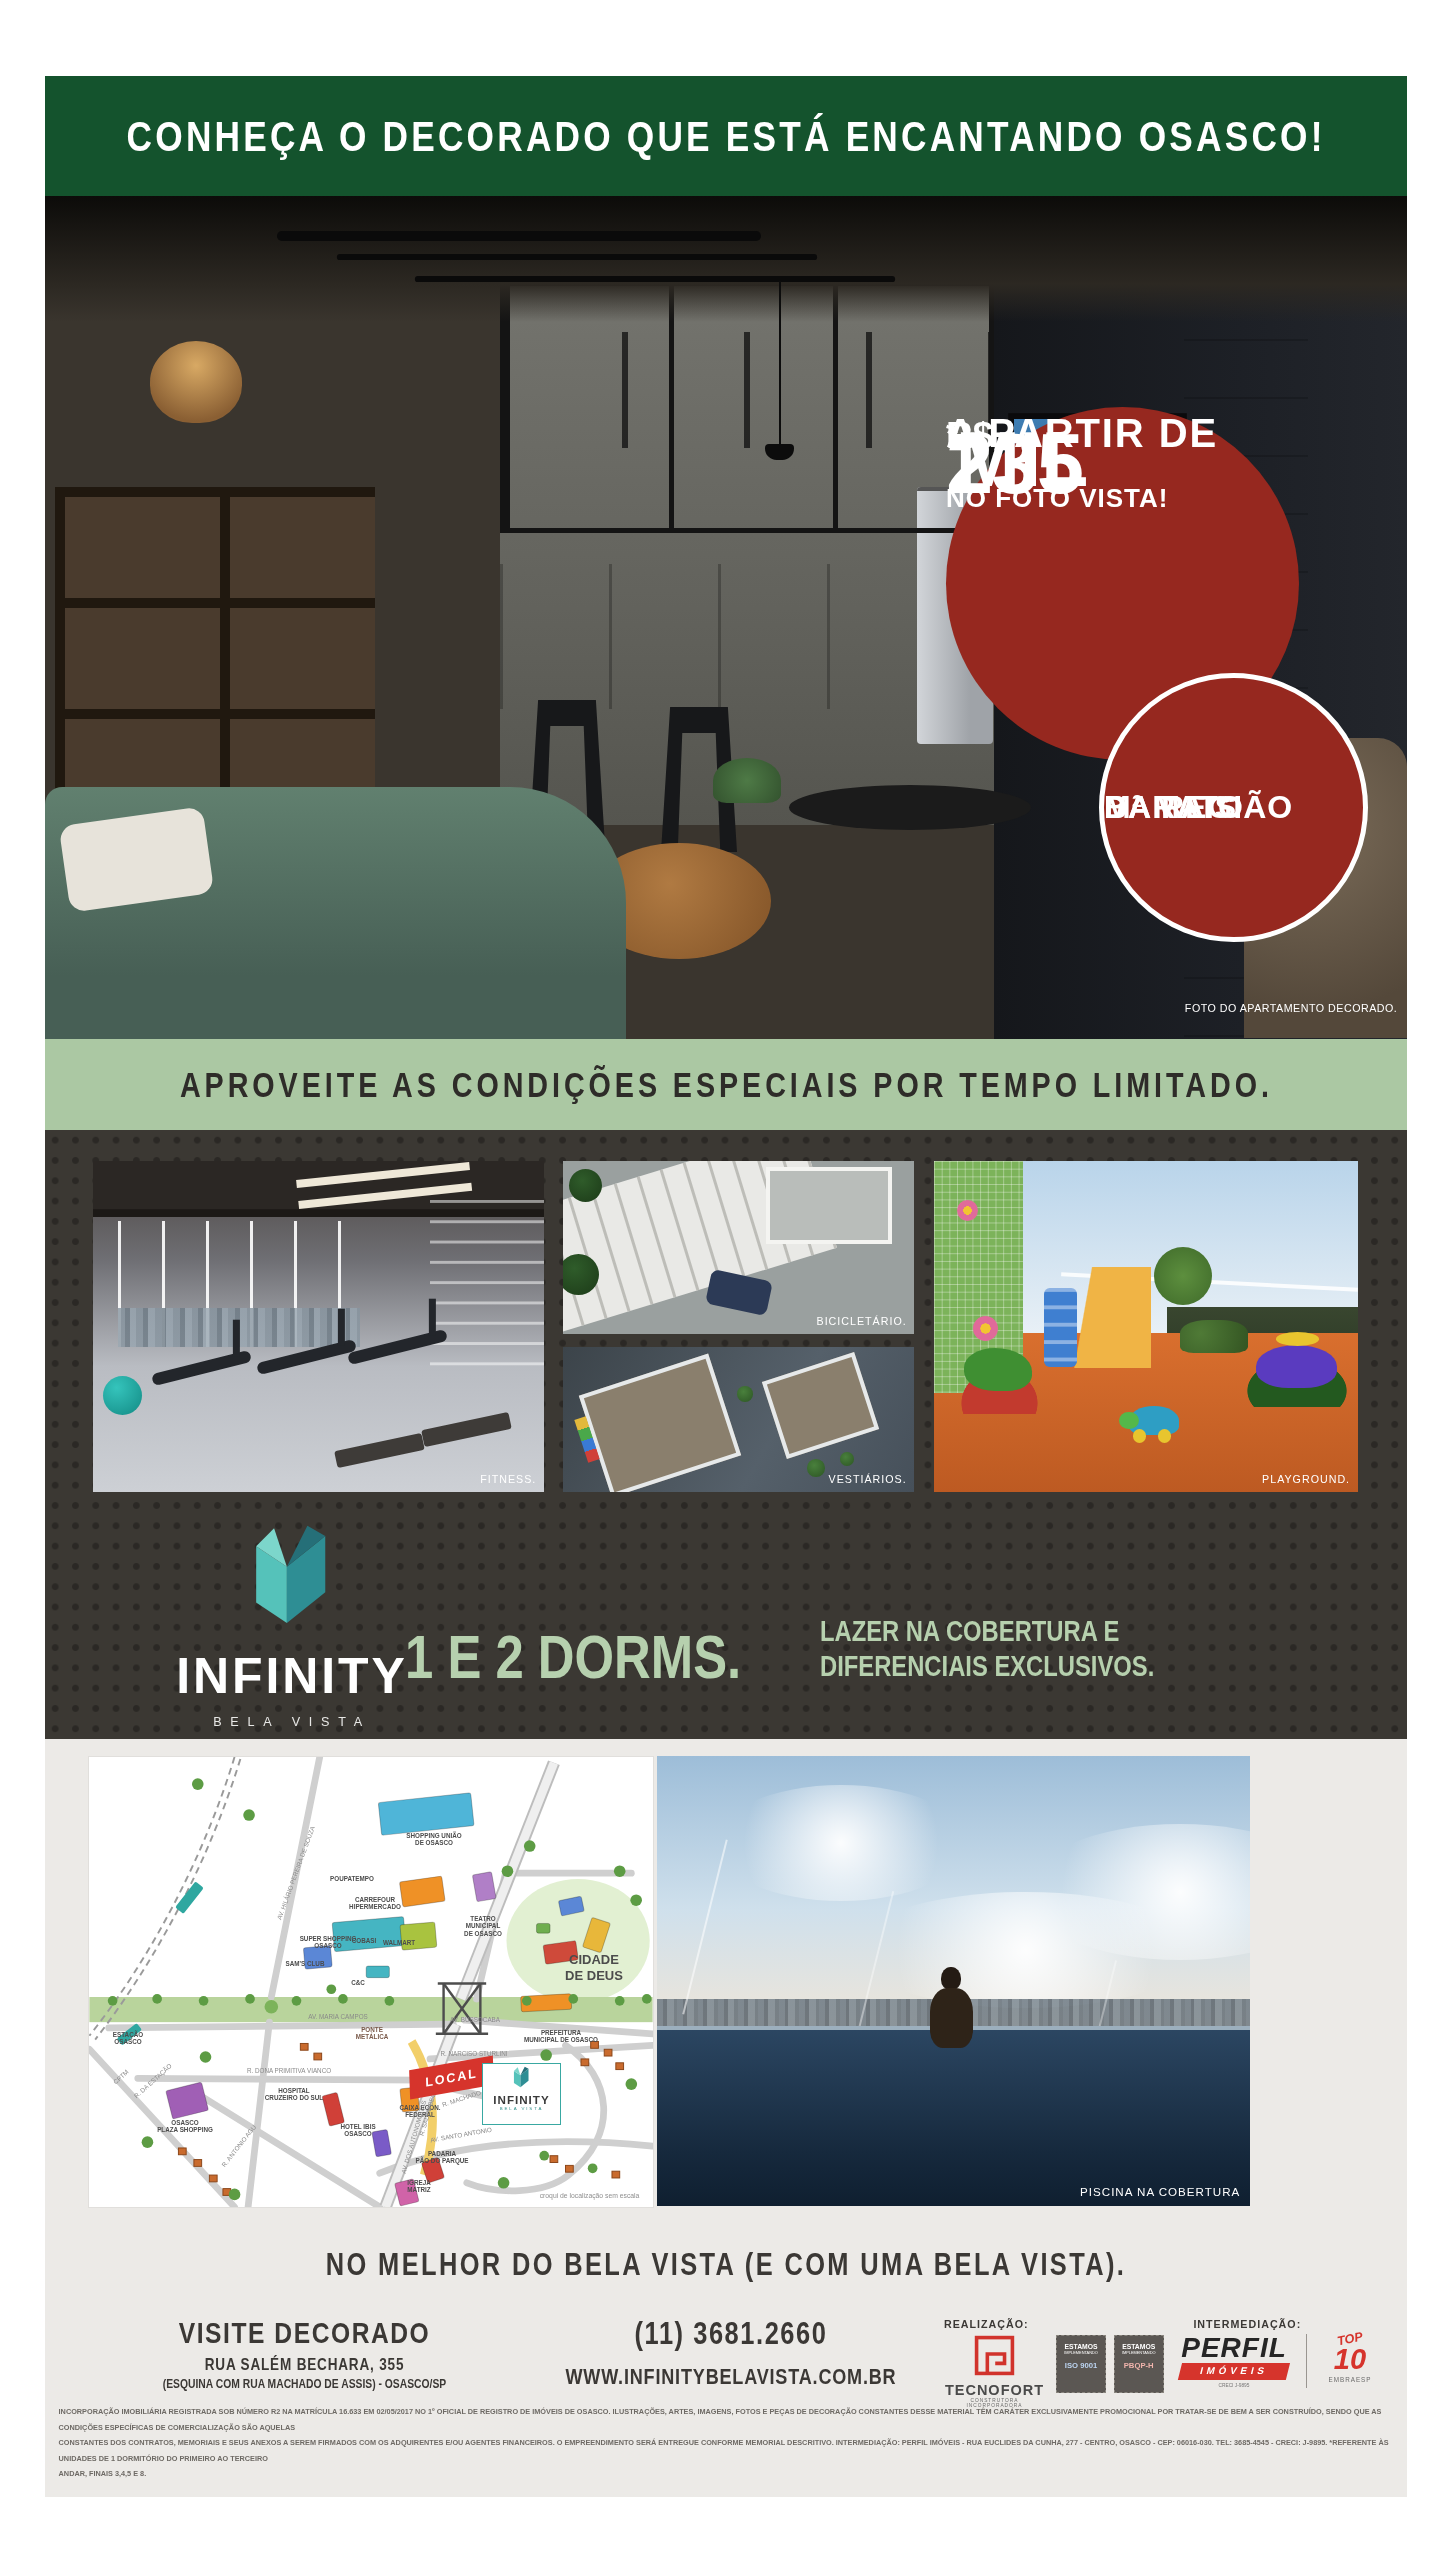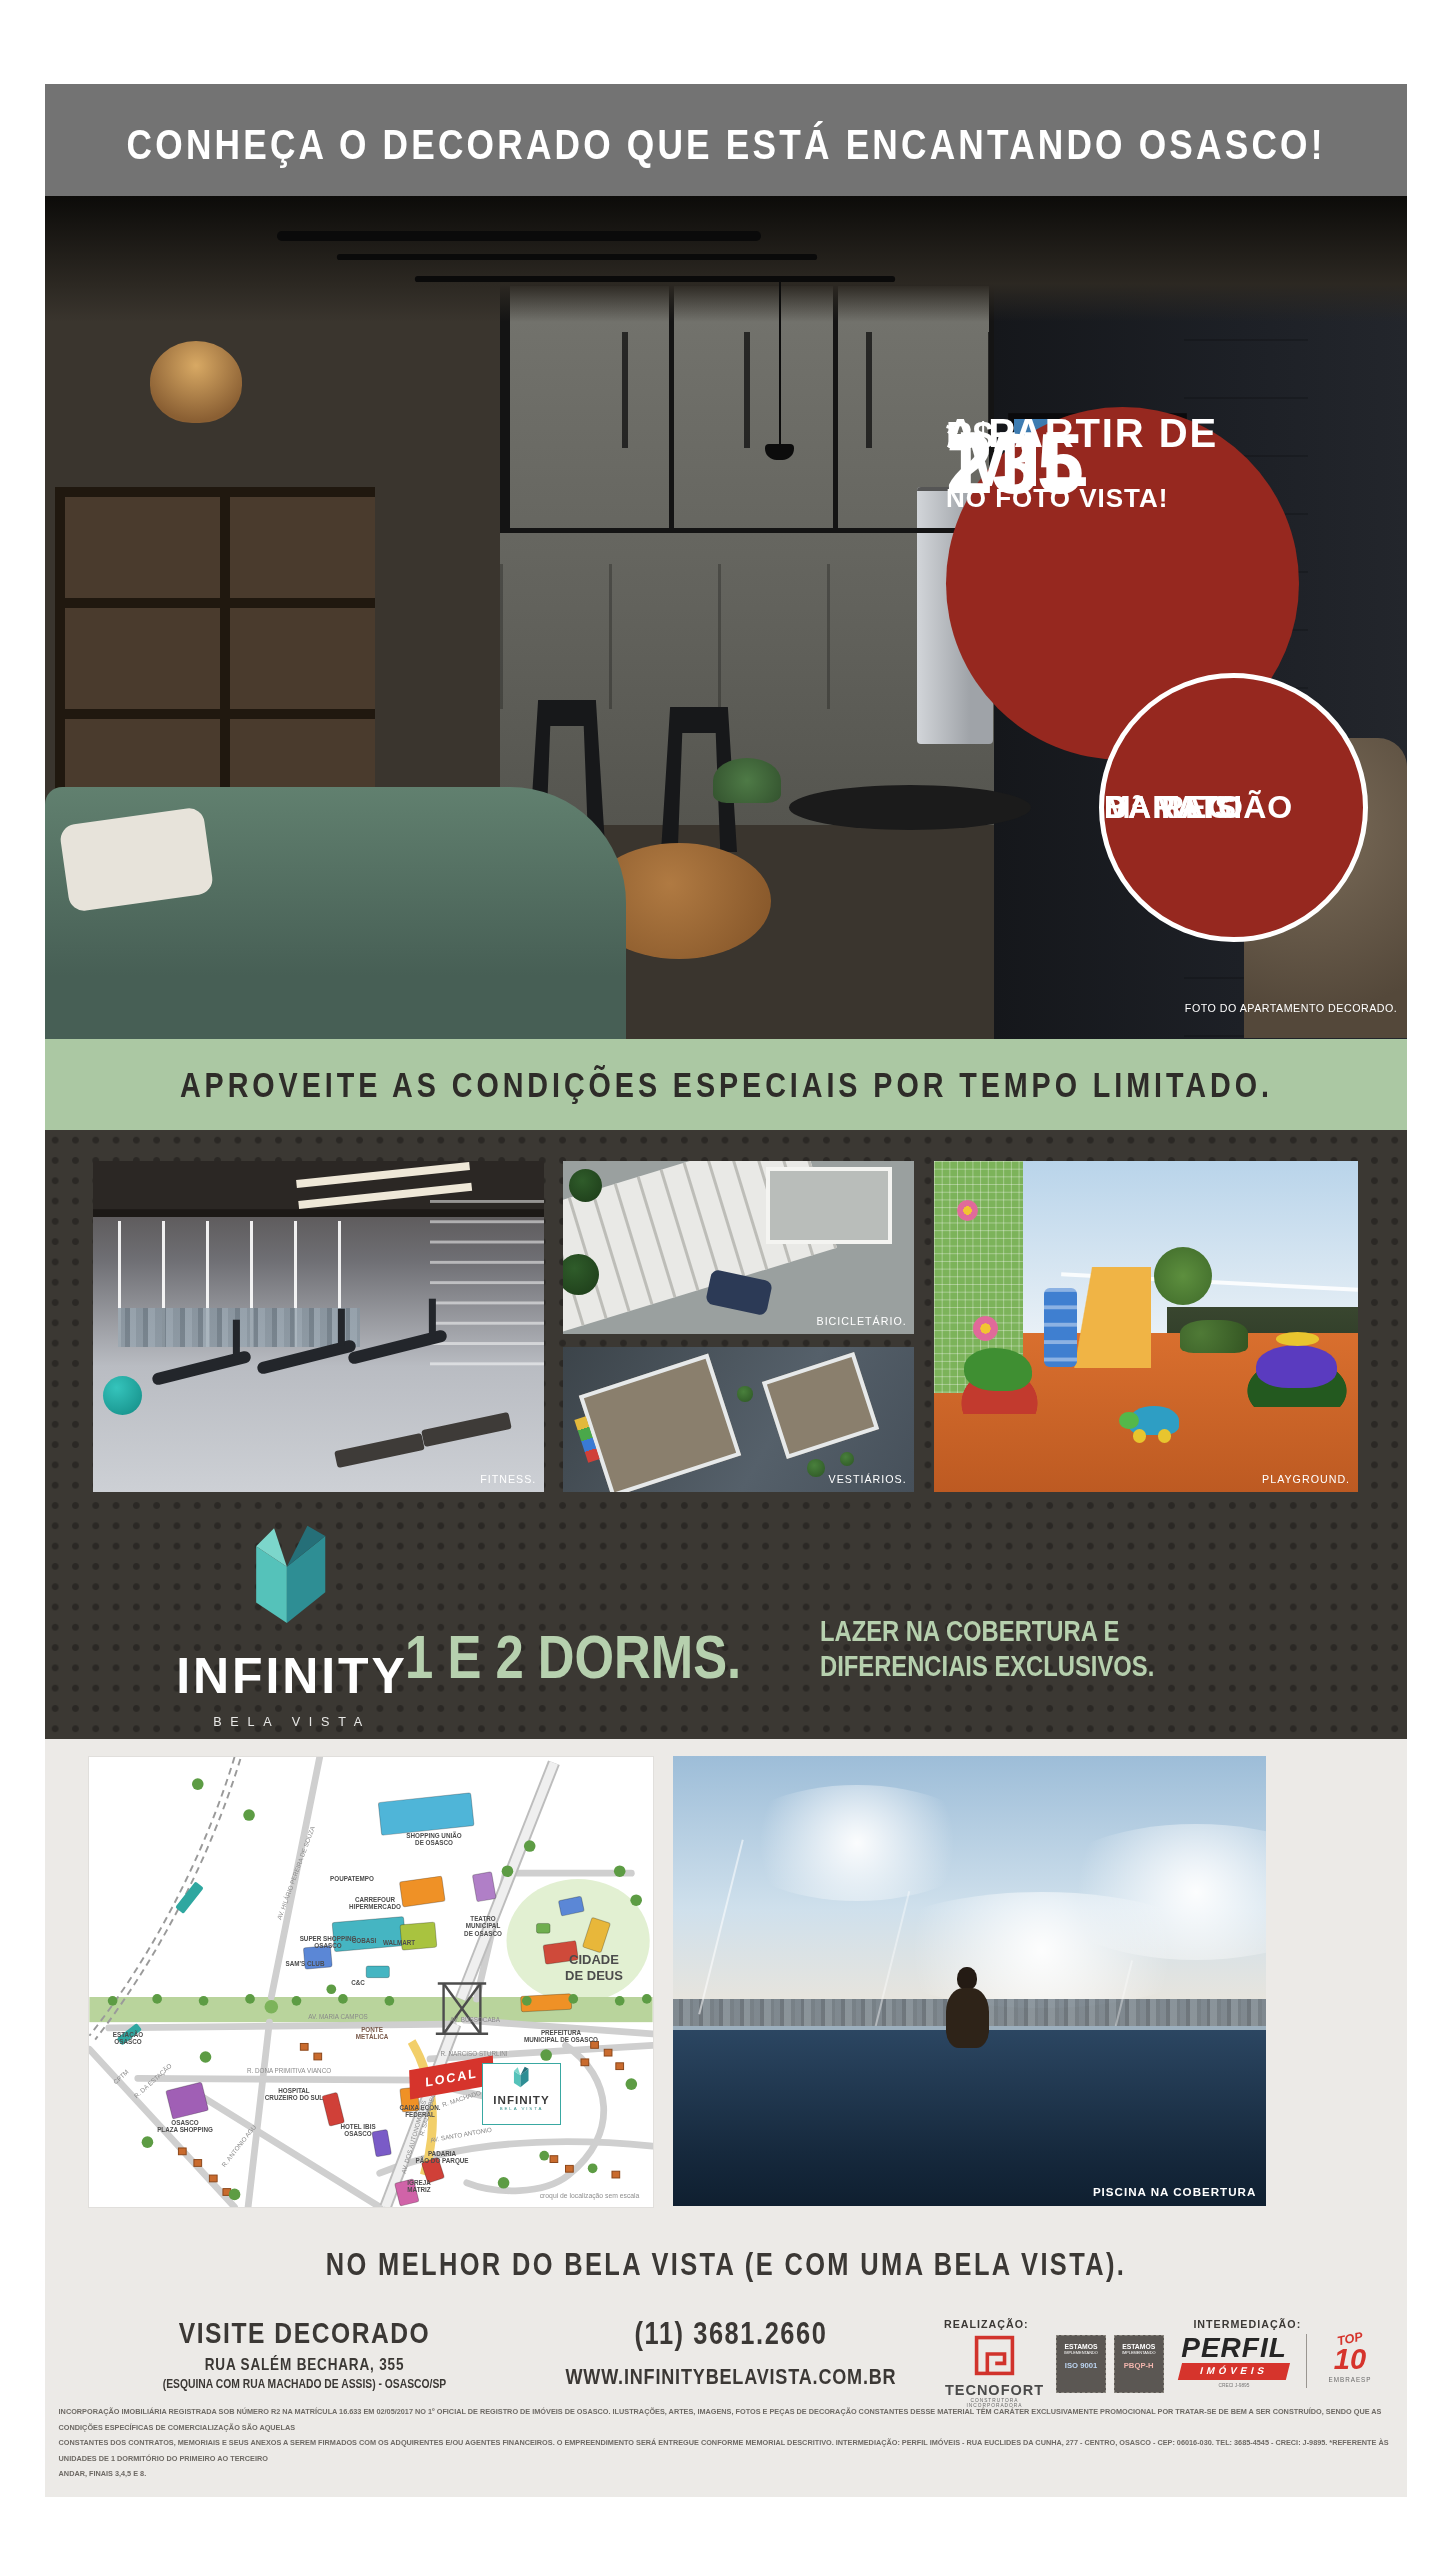--- a/index.html
+++ b/index.html
@@ -3,22 +3,22 @@
 <meta charset="utf-8">
 <style>
   html,body{margin:0;padding:0;}
   body{width:1451px;height:2563px;background:#ffffff;position:relative;overflow:hidden;
        font-family:"Liberation Sans",sans-serif;-webkit-font-smoothing:antialiased;}
   .flyer{position:absolute;left:45px;top:76px;width:1362px;height:2422px;}
   .cond{display:block;transform:scaleX(.82);transform-origin:center;}
   .condL{display:inline-block;transform:scaleX(.82);transform-origin:left center;}
 
   
-  .band-black{position:absolute;left:0;top:0;width:100%;height:120px;background:#737373;
-              display:flex;align-items:center;justify-content:center;margin-top:8px;}
+  .band-black{position:absolute;left:0;top:0;width:100%;height:120px;background:#14532d;
+              display:flex;align-items:center;justify-content:center;}
   .band-black .headline{color:#fff;font-size:43px;font-weight:700;letter-spacing:3.9px;white-space:nowrap;}
 
   
   .hero{position:absolute;left:0;top:120px;width:100%;height:843px;overflow:hidden;background:#3a352e;}
   .hero *{position:absolute;}
   .h-ceiling{left:0;top:0;width:100%;height:126px;background:linear-gradient(#0c0b09,#2c2822 70%,rgba(44,40,34,0));}
   .h-track{left:232px;top:35px;width:484px;height:9.7px;background:#0a0a0a;border-radius:4.8px;box-shadow:58px 21px 0 -1.9px #0a0a0a,136px 43px 0 -1.9px #0a0a0a;}
   .h-leftwall{left:0;top:87px;width:455px;height:542px;background:linear-gradient(90deg,#b4a28c,#a18a70 80%,#7d6а50);}
   .h-shelf{left:9.7px;top:291px;width:320px;height:339px;background:#4a3b2d;
            background-image:linear-gradient(#20180f 0 9.7px,transparent 9.7px 107px),linear-gradient(90deg,#20180f 0 9.7px,transparent 9.7px 155px);
@@ -138,21 +138,21 @@
   .map .lbl{position:absolute;font-size:6.3px;font-weight:700;color:#4c4c4c;text-align:center;transform:translate(-50%,-50%);white-space:pre-line;line-height:1.25;z-index:3;}
   .map .rd{color:#8a8a8a;font-weight:400;font-size:6.3px;}
   .map .local{position:absolute;left:320px;top:306px;width:85px;height:29px;background:#d6342c;color:#fff;
               font-size:12.6px;font-weight:700;letter-spacing:1.9px;display:flex;align-items:center;justify-content:center;
               transform:rotate(-10deg) skewX(-8deg);z-index:4;}
   .map .mini-logo{position:absolute;left:393px;top:306px;width:77px;height:60px;background:#fff;border:1.9px solid #39a8a2;
                   text-align:center;z-index:4;}
   .map .mini-logo .nm{font-size:11.6px;font-weight:700;color:#3a3a3a;letter-spacing:1px;margin-top:-1.9px;}
   .map .mini-logo .sb{font-size:4.4px;letter-spacing:1.9px;color:#2f8f8a;}
   .map .note{position:absolute;right:13.6px;bottom:7.7px;font-size:6.8px;color:#8f8f8f;z-index:3;}
-  .pool{position:absolute;left:628px;top:16.5px;width:593px;height:450px;overflow:hidden;font-weight:bold;}
+  .pool{position:absolute;left:612px;top:16.5px;width:593px;height:450px;overflow:hidden;}
   .pool *{position:absolute;}
   .po-sky{left:0;top:0;width:100%;height:62%;background:linear-gradient(#9dbdd8,#cfe0ec 55%,#f0e6d8);}
   .po-cloud{border-radius:50%;background:radial-gradient(circle,rgba(255,255,255,.95),rgba(255,255,255,0) 70%);}
   .po-city{left:0;top:54%;width:100%;height:29px;background:repeating-linear-gradient(90deg,#5c6a76 0 5.8px,#46525d 5.8px 9.7px,#6b7984 9.7px 16.5px,#525f6a 16.5px 20.3px);opacity:.75;}
   .po-water{left:0;top:60%;width:100%;height:40%;background:linear-gradient(#2c4763,#16293d 70%,#0f1f30);}
   .po-edge{left:0;top:60%;width:100%;height:4.8px;background:#b9c9d4;opacity:.8;}
   .po-woman{left:46%;top:47%;width:43px;height:81px;z-index:3;}
   .po-woman .hd{position:absolute;left:11.6px;top:0;width:19.4px;height:23px;border-radius:50% 50% 45% 45%;background:#241b14;}
   .po-woman .bd{position:absolute;left:0;top:21px;width:43px;height:60px;border-radius:40% 40% 30% 30%;background:#2e2318;}
   .po-glass{left:8%;top:18%;width:1.9px;height:40%;background:rgba(255,255,255,.55);transform:rotate(14deg);box-shadow:174px 9.7px 0 rgba(255,255,255,.4),407px 23px 0 rgba(255,255,255,.35);}

